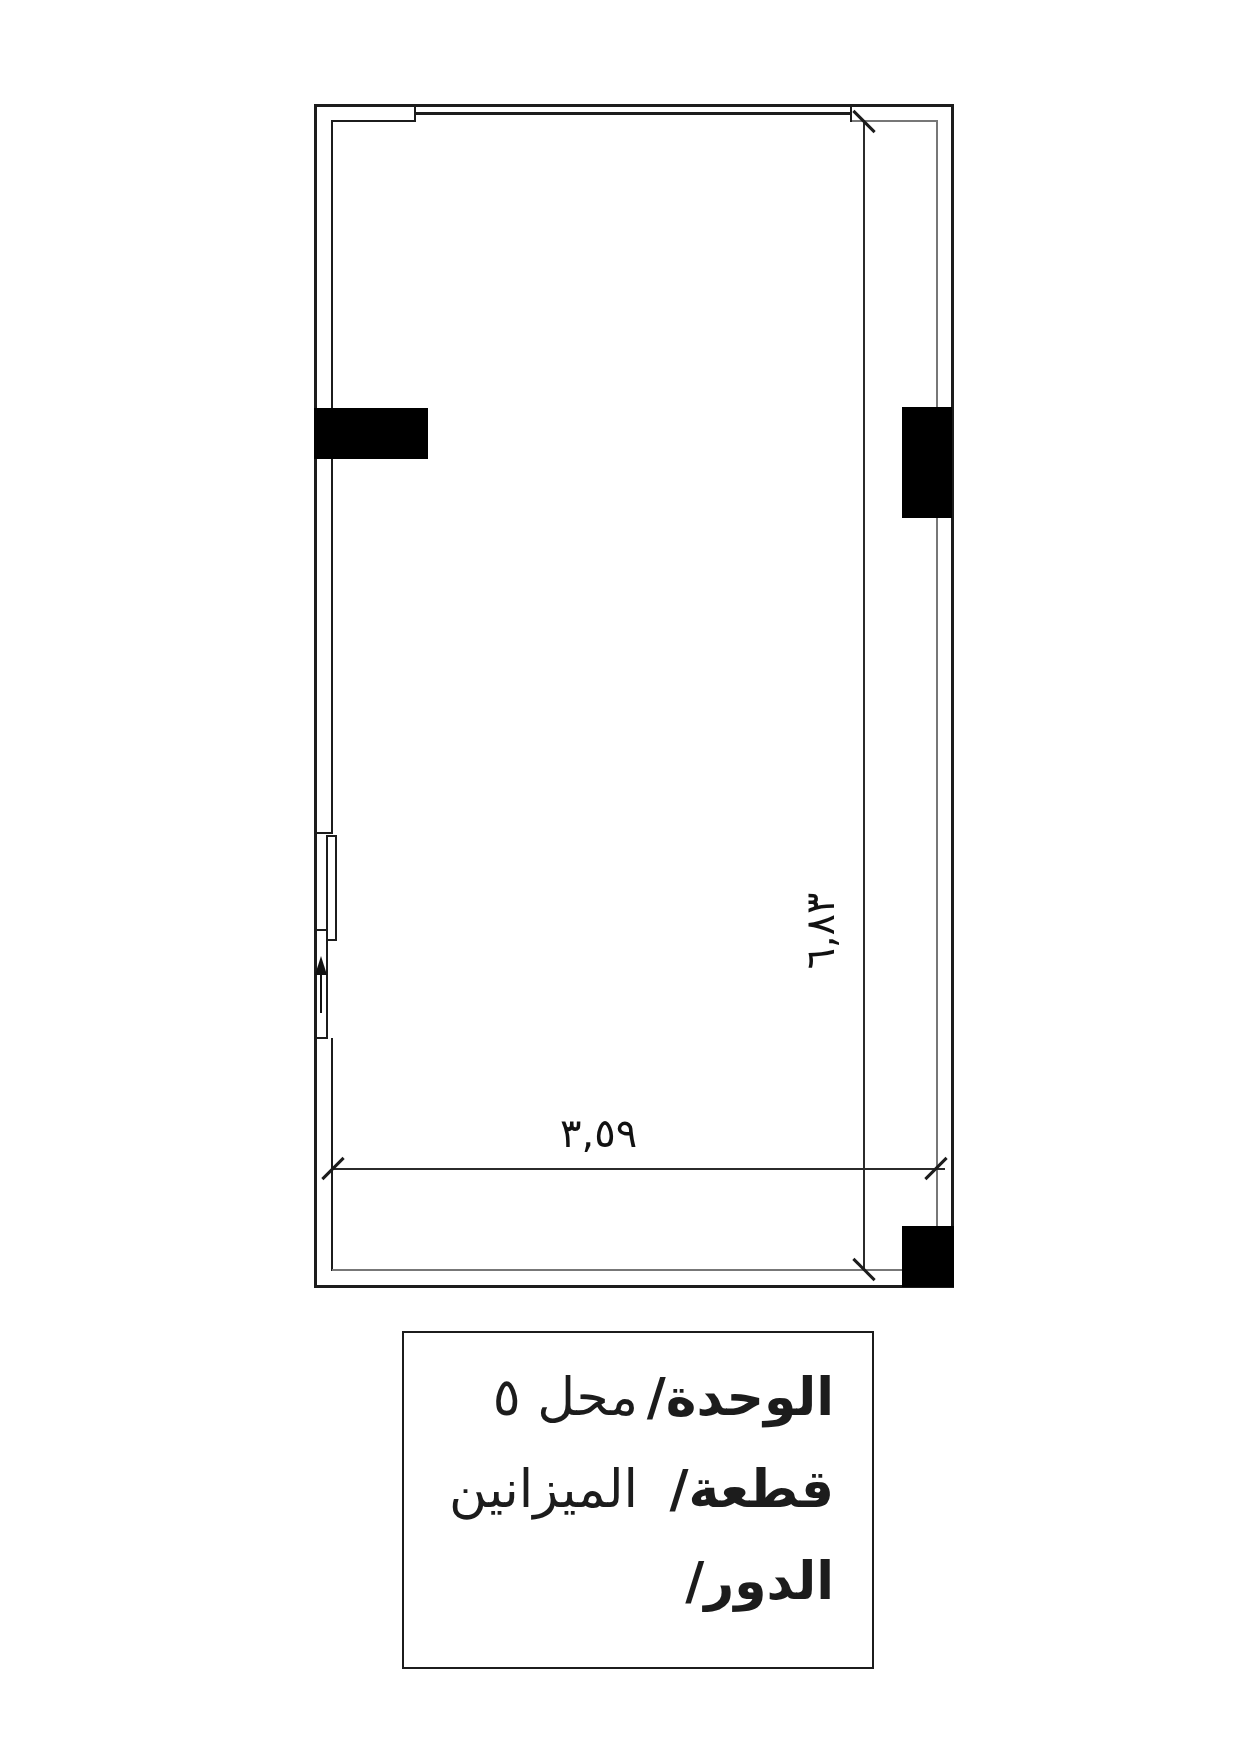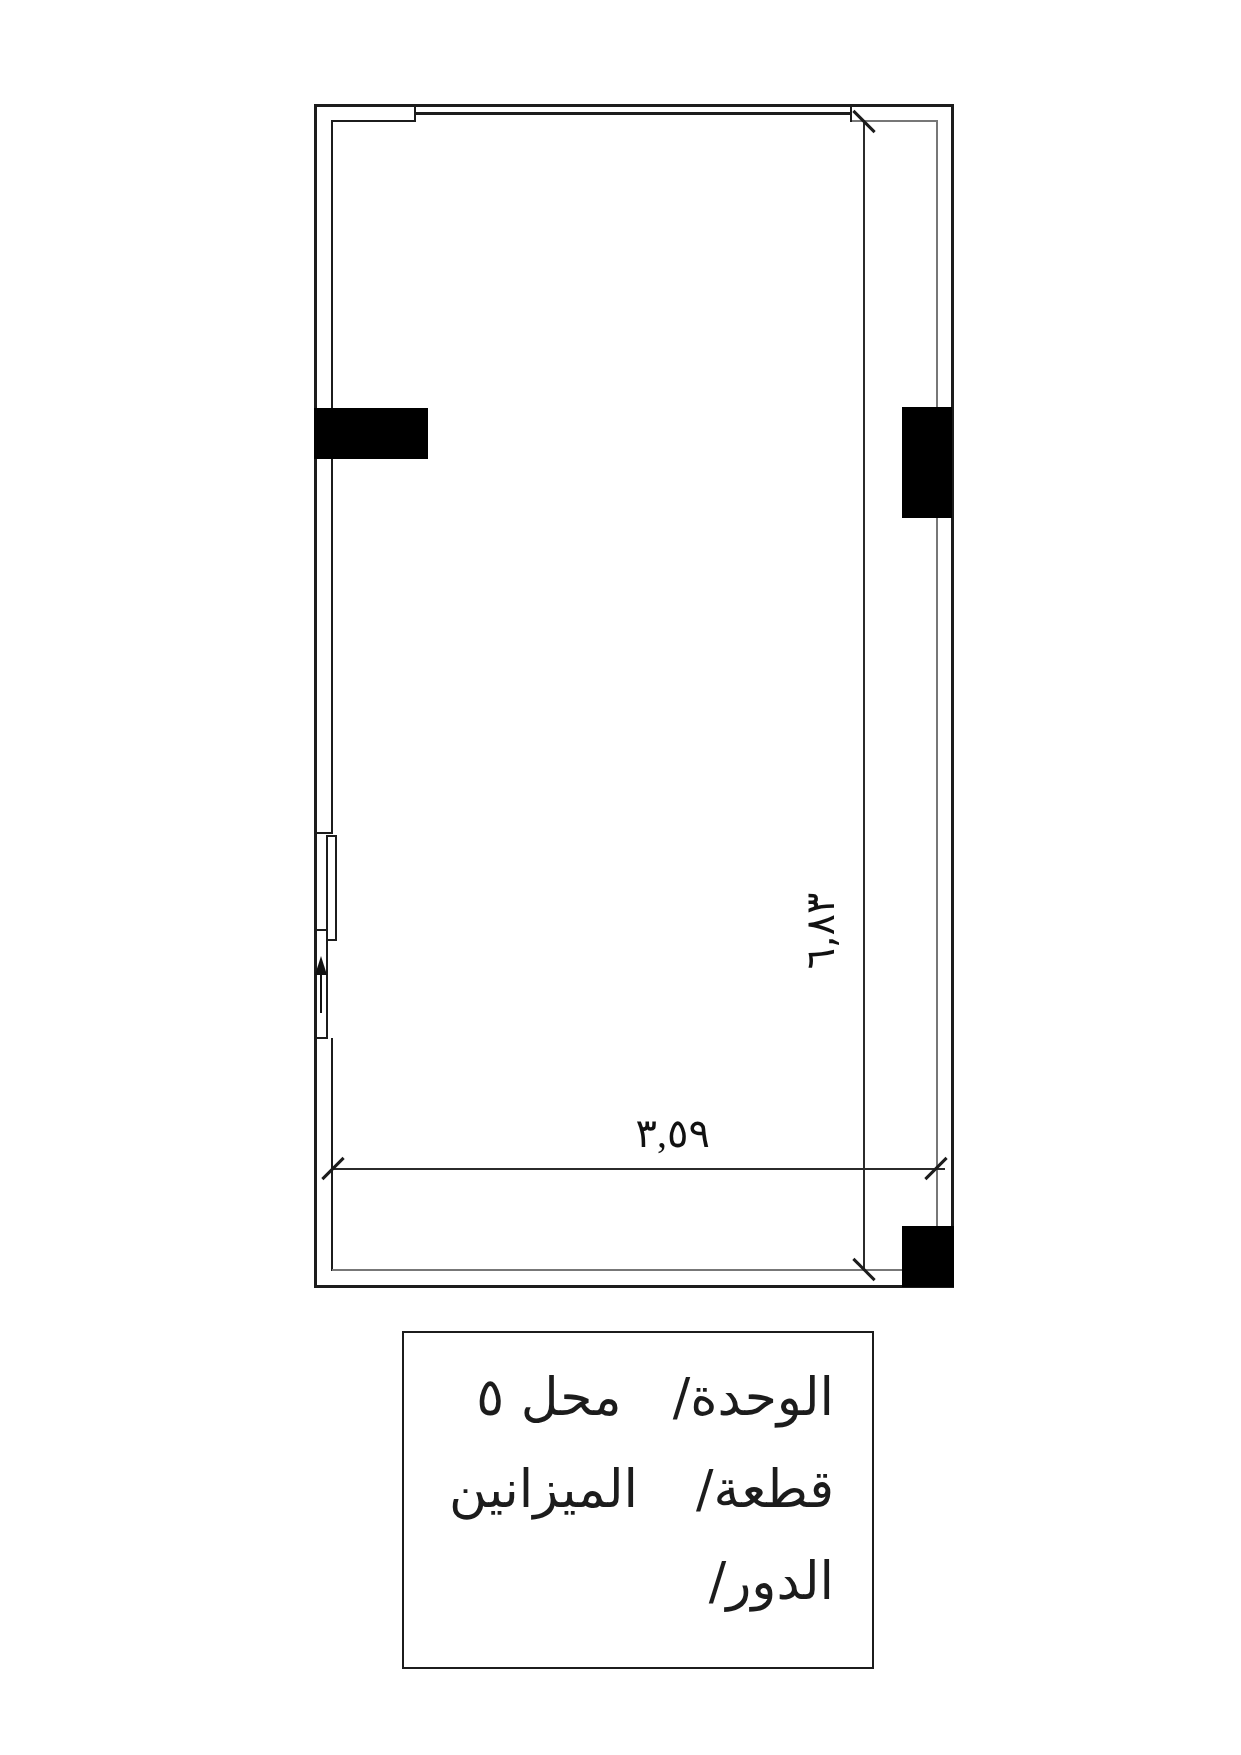--- a/index.html
+++ b/index.html
@@ -23,21 +23,21 @@
   }
   .tick-h { transform: rotate(-45deg); }   
   .tick-v { transform: rotate(45deg); }    
   .dim-text {
     position: absolute;
     font-size: 40px;
     letter-spacing: 1px;
     color: #111;
     white-space: nowrap;
   }
-  #width-dim-label { left: 560px; top: 1110px; width: 150px; text-align: right; font-family: Liberation Serif, serif; }
+  #width-dim-label { left: 560px; top: 1110px; width: 150px; text-align: left; }
   #height-dim-label {
     left: 820px; top: 931px;
     transform: translate(-50%, -50%) rotate(-90deg);
   }
   .door-leaf-rect {
     position: absolute;
     left: 326px; top: 835px;
     width: 11px; height: 106px;
     border: 2px solid #1c1c1c;
     background: #ffffff;
@@ -66,22 +66,22 @@
     padding-top: 18px;
   }
   .tb-row {
     display: flex;
     direction: rtl;
     justify-content: space-between;
     align-items: center;
     height: 92px;
     padding: 0 38px 0 56px;
   }
-  .tb-label { font-size: 52px; white-space: nowrap; }
-  .tb-value { font-size: 52px; width: 178px; text-align: center; white-space: nowrap; }
+  .tb-label { font-size: 52px; white-space: nowrap; font-weight: bold; }
+  .tb-value { font-size: 52px; width: 178px; text-align: right; white-space: nowrap; }
 </style>
 </head>
 <body>
 
 <div id="canvas">
 
   <div class="ln" style="left:314px; top:104px; width:640px; height:3px;"></div>
   <div class="ln" style="left:314px; top:1285px; width:640px; height:3px;"></div>
   <div class="ln" style="left:314px; top:104px; width:3px; height:1184px;"></div>
   <div class="ln" style="left:951px; top:104px; width:3px; height:1184px;"></div>

